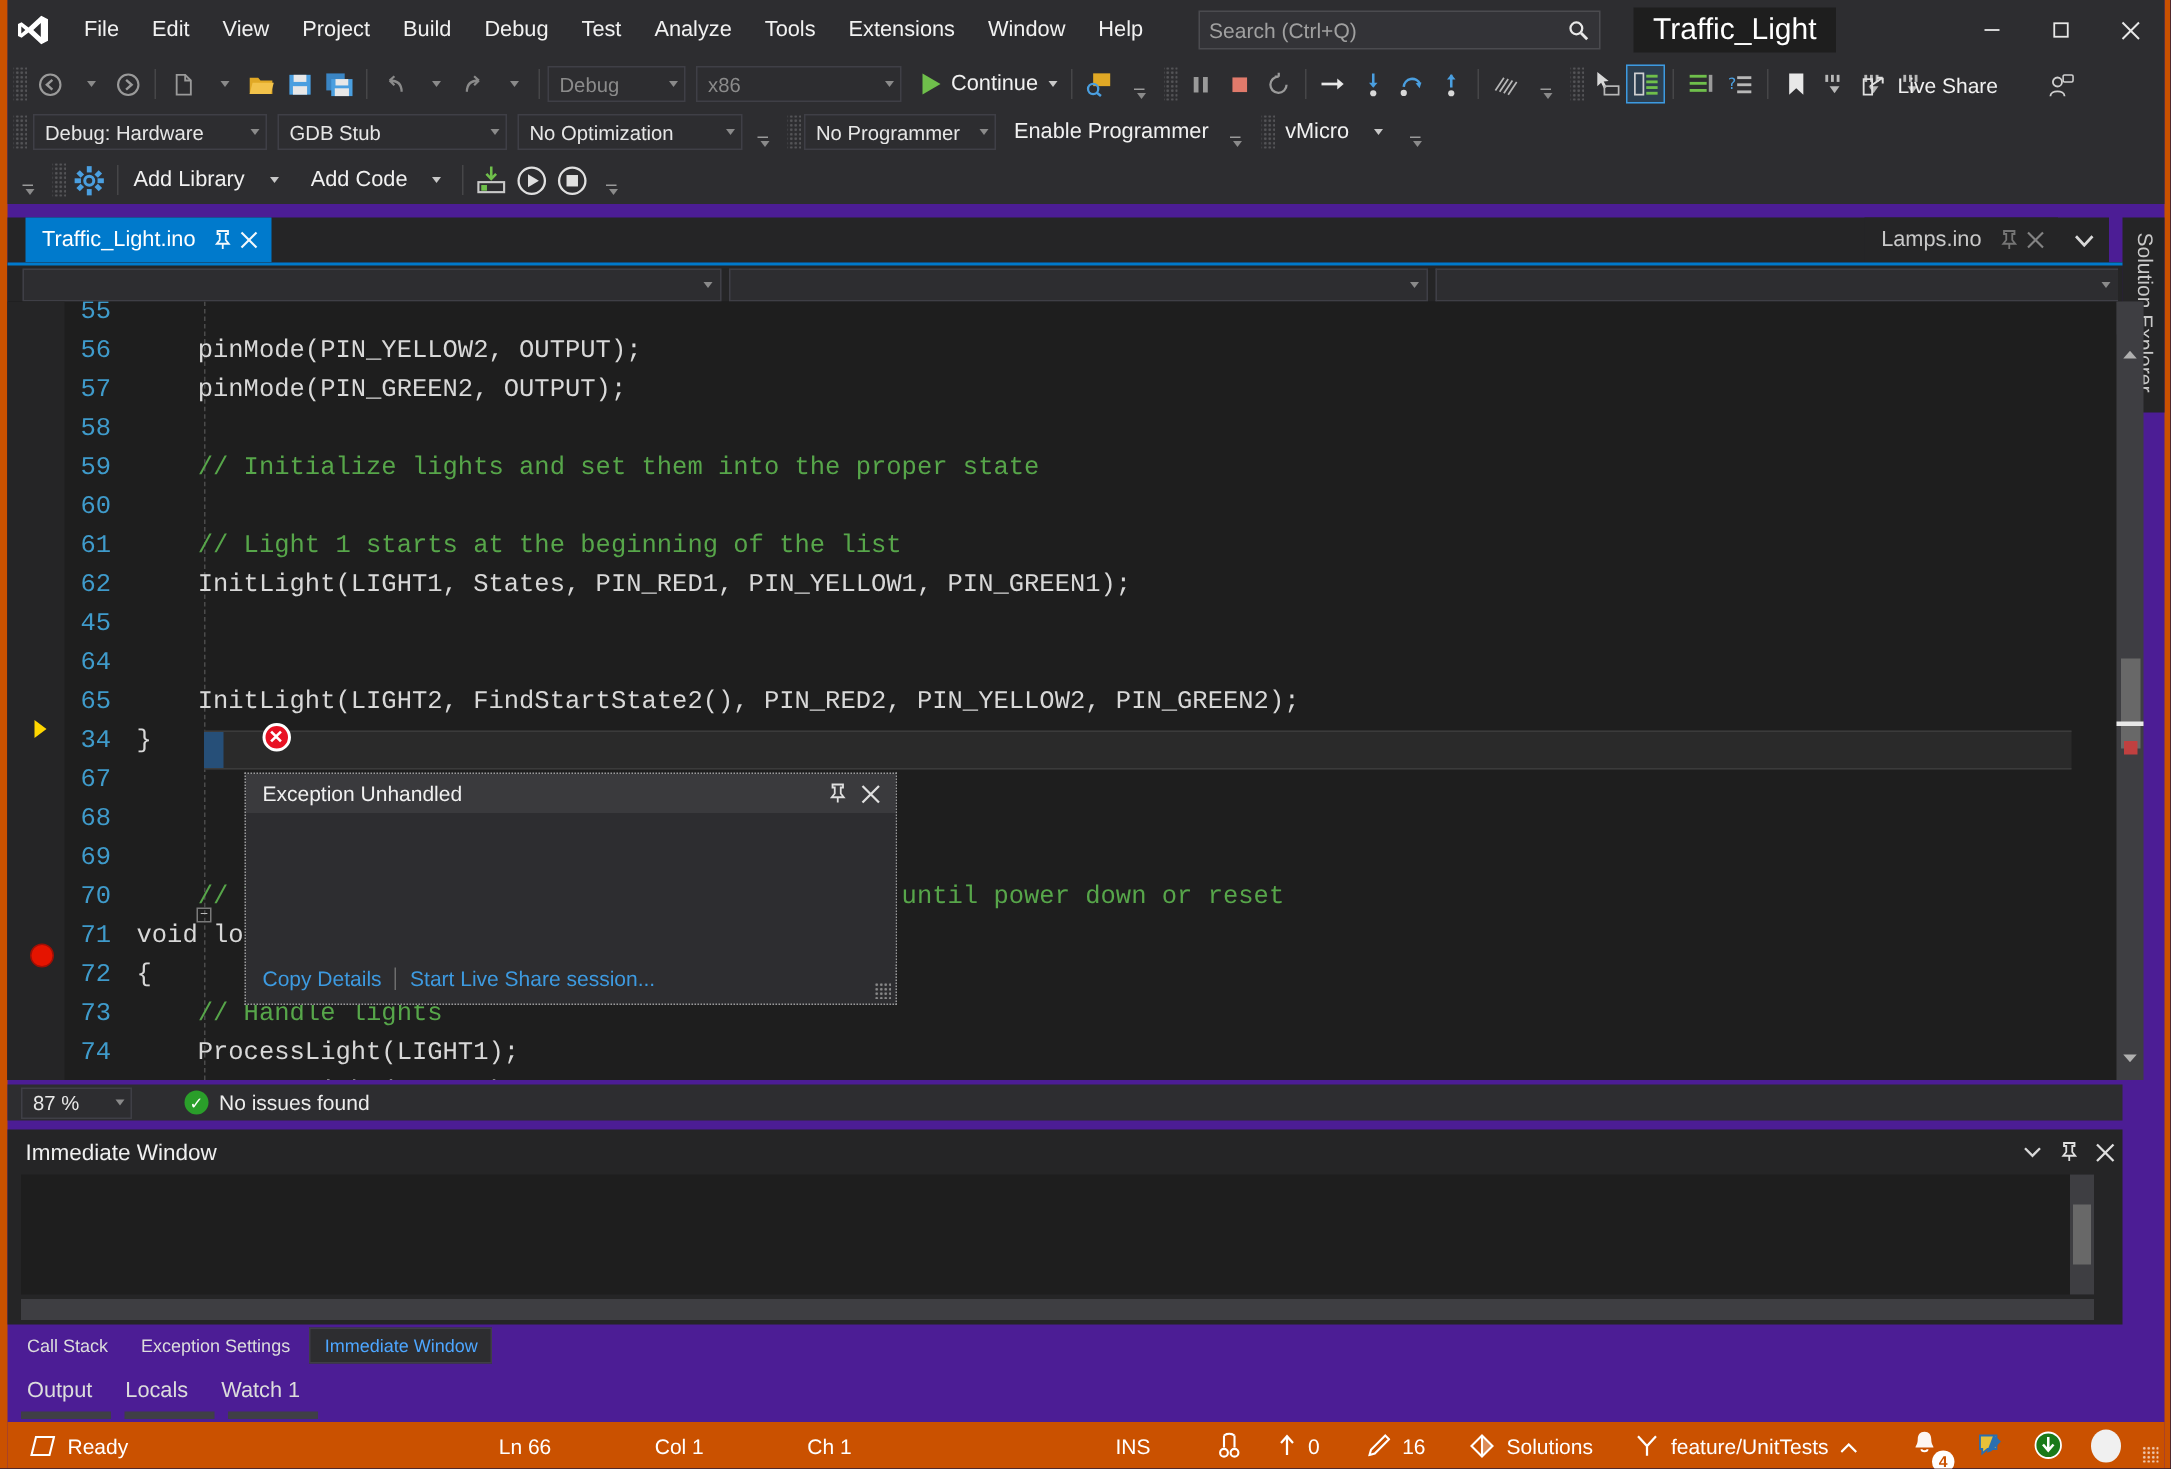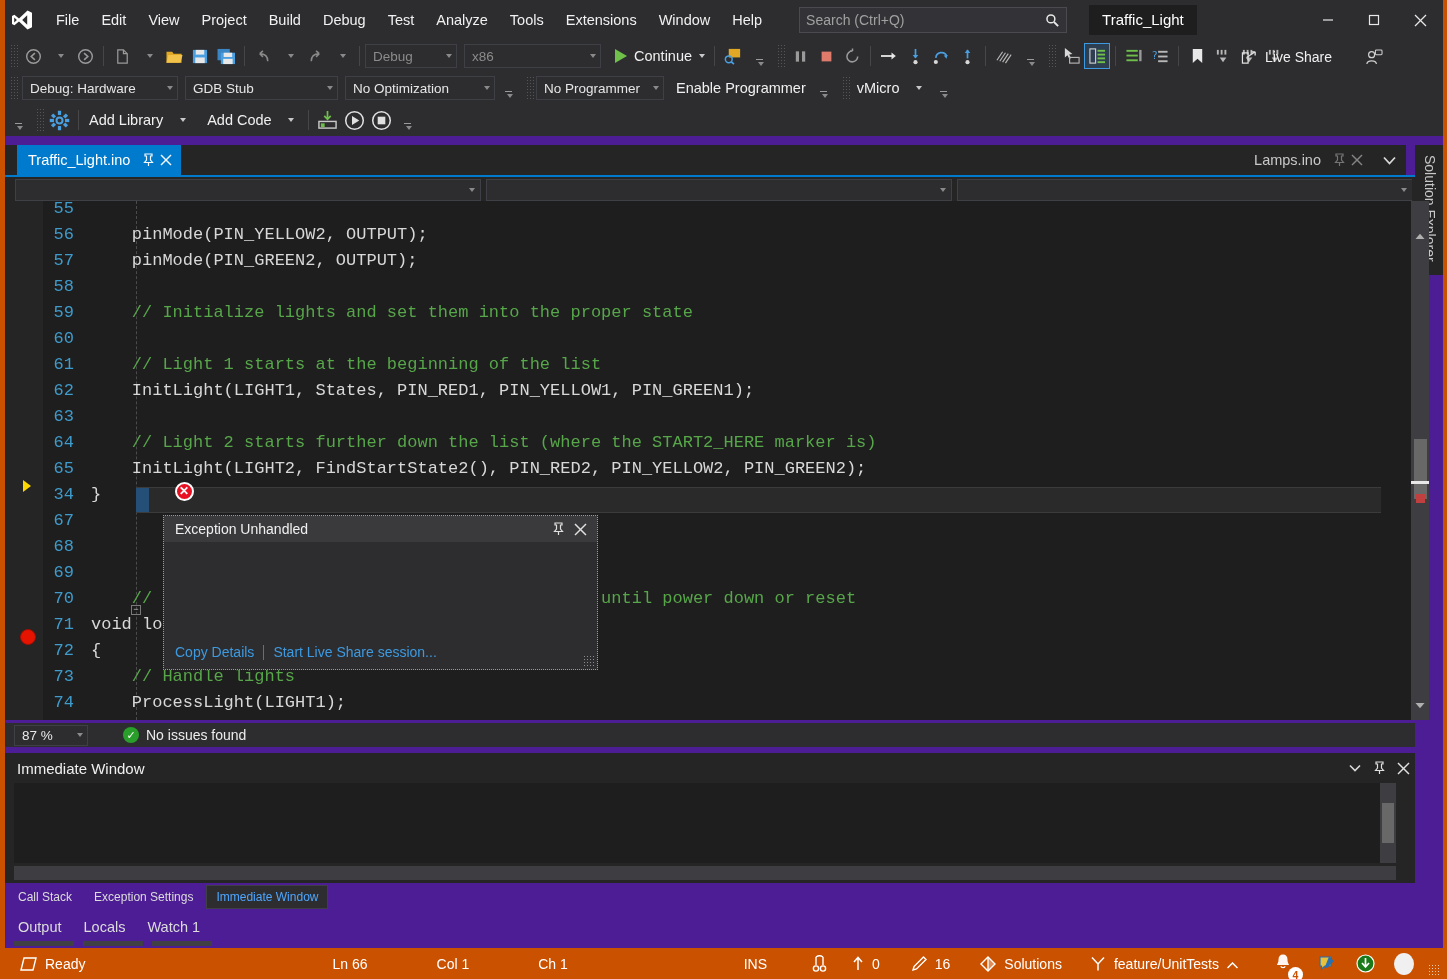--- a/index.html
+++ b/index.html
@@ -28,21 +28,21 @@
     padding:0 11px; height:40px; line-height:40px;
     font-size:14.5px; color:#f1f1f1; cursor:default; white-space:nowrap;
   }
   .search-box {
     margin-left:26px; width:268px; height:26px; background:#333337;
     border:1px solid #4b4b4f; display:flex; align-items:center; padding:0 6px;
   }
   .search-box .ph { font-size:14px; color:#a0a0a0; flex:1; }
   .title-proj {
     margin-left:22px; height:30px; line-height:30px; padding:0 13px;
-    background:#1e1e1e; font-size:15px; color:#ffffff; font-weight:400;
+    background:#1e1e1e; font-size:20px; color:#ffffff; font-weight:400;
   }
   .wincontrols { position:absolute; right:0; top:0; display:flex; height:40px; }
   .wc { width:46px; height:40px; display:flex; align-items:center; justify-content:center; color:#e8e8e8; }
 
   
   .toolbar {
     position:absolute; left:5px; background:#2d2d30;
     display:flex; align-items:center; height:32px; width:1438px;
   }
   .tb1 { top:40px; }
@@ -750,26 +750,25 @@
           </div>
           <div class="line-row" style="top: 151px;">
             <div class="lnum">61</div>
             <div class="codetext cm">    // Light 1 starts at the beginning of the list</div>
           </div>
           <div class="line-row" style="top: 177px;">
             <div class="lnum">62</div>
             <div class="codetext">    InitLight(LIGHT1, States, PIN_RED1, PIN_YELLOW1, PIN_GREEN1);</div>
           </div>
           <div class="line-row" style="top: 203px;">
-            <div class="lnum">63</div>
+            <div class="lnum">45</div>
             <div class="codetext"></div>
           </div>
           <div class="line-row" style="top: 229px;">
             <div class="lnum">64</div>
-            <div class="codetext cm">    // Light 2 starts further down the list (where the START2_HERE marker is)</div>
           </div>
           <div class="line-row" style="top: 255px;">
             <div class="lnum">65</div>
             <div class="codetext">    InitLight(LIGHT2, FindStartState2(), PIN_RED2, PIN_YELLOW2, PIN_GREEN2);</div>
           </div>
           <div class="line-row" style="top: 281px;">
             <div class="lnum">34</div>
             <div class="codetext">}</div>
           </div>
           <div class="line-row" style="top: 307px;">

